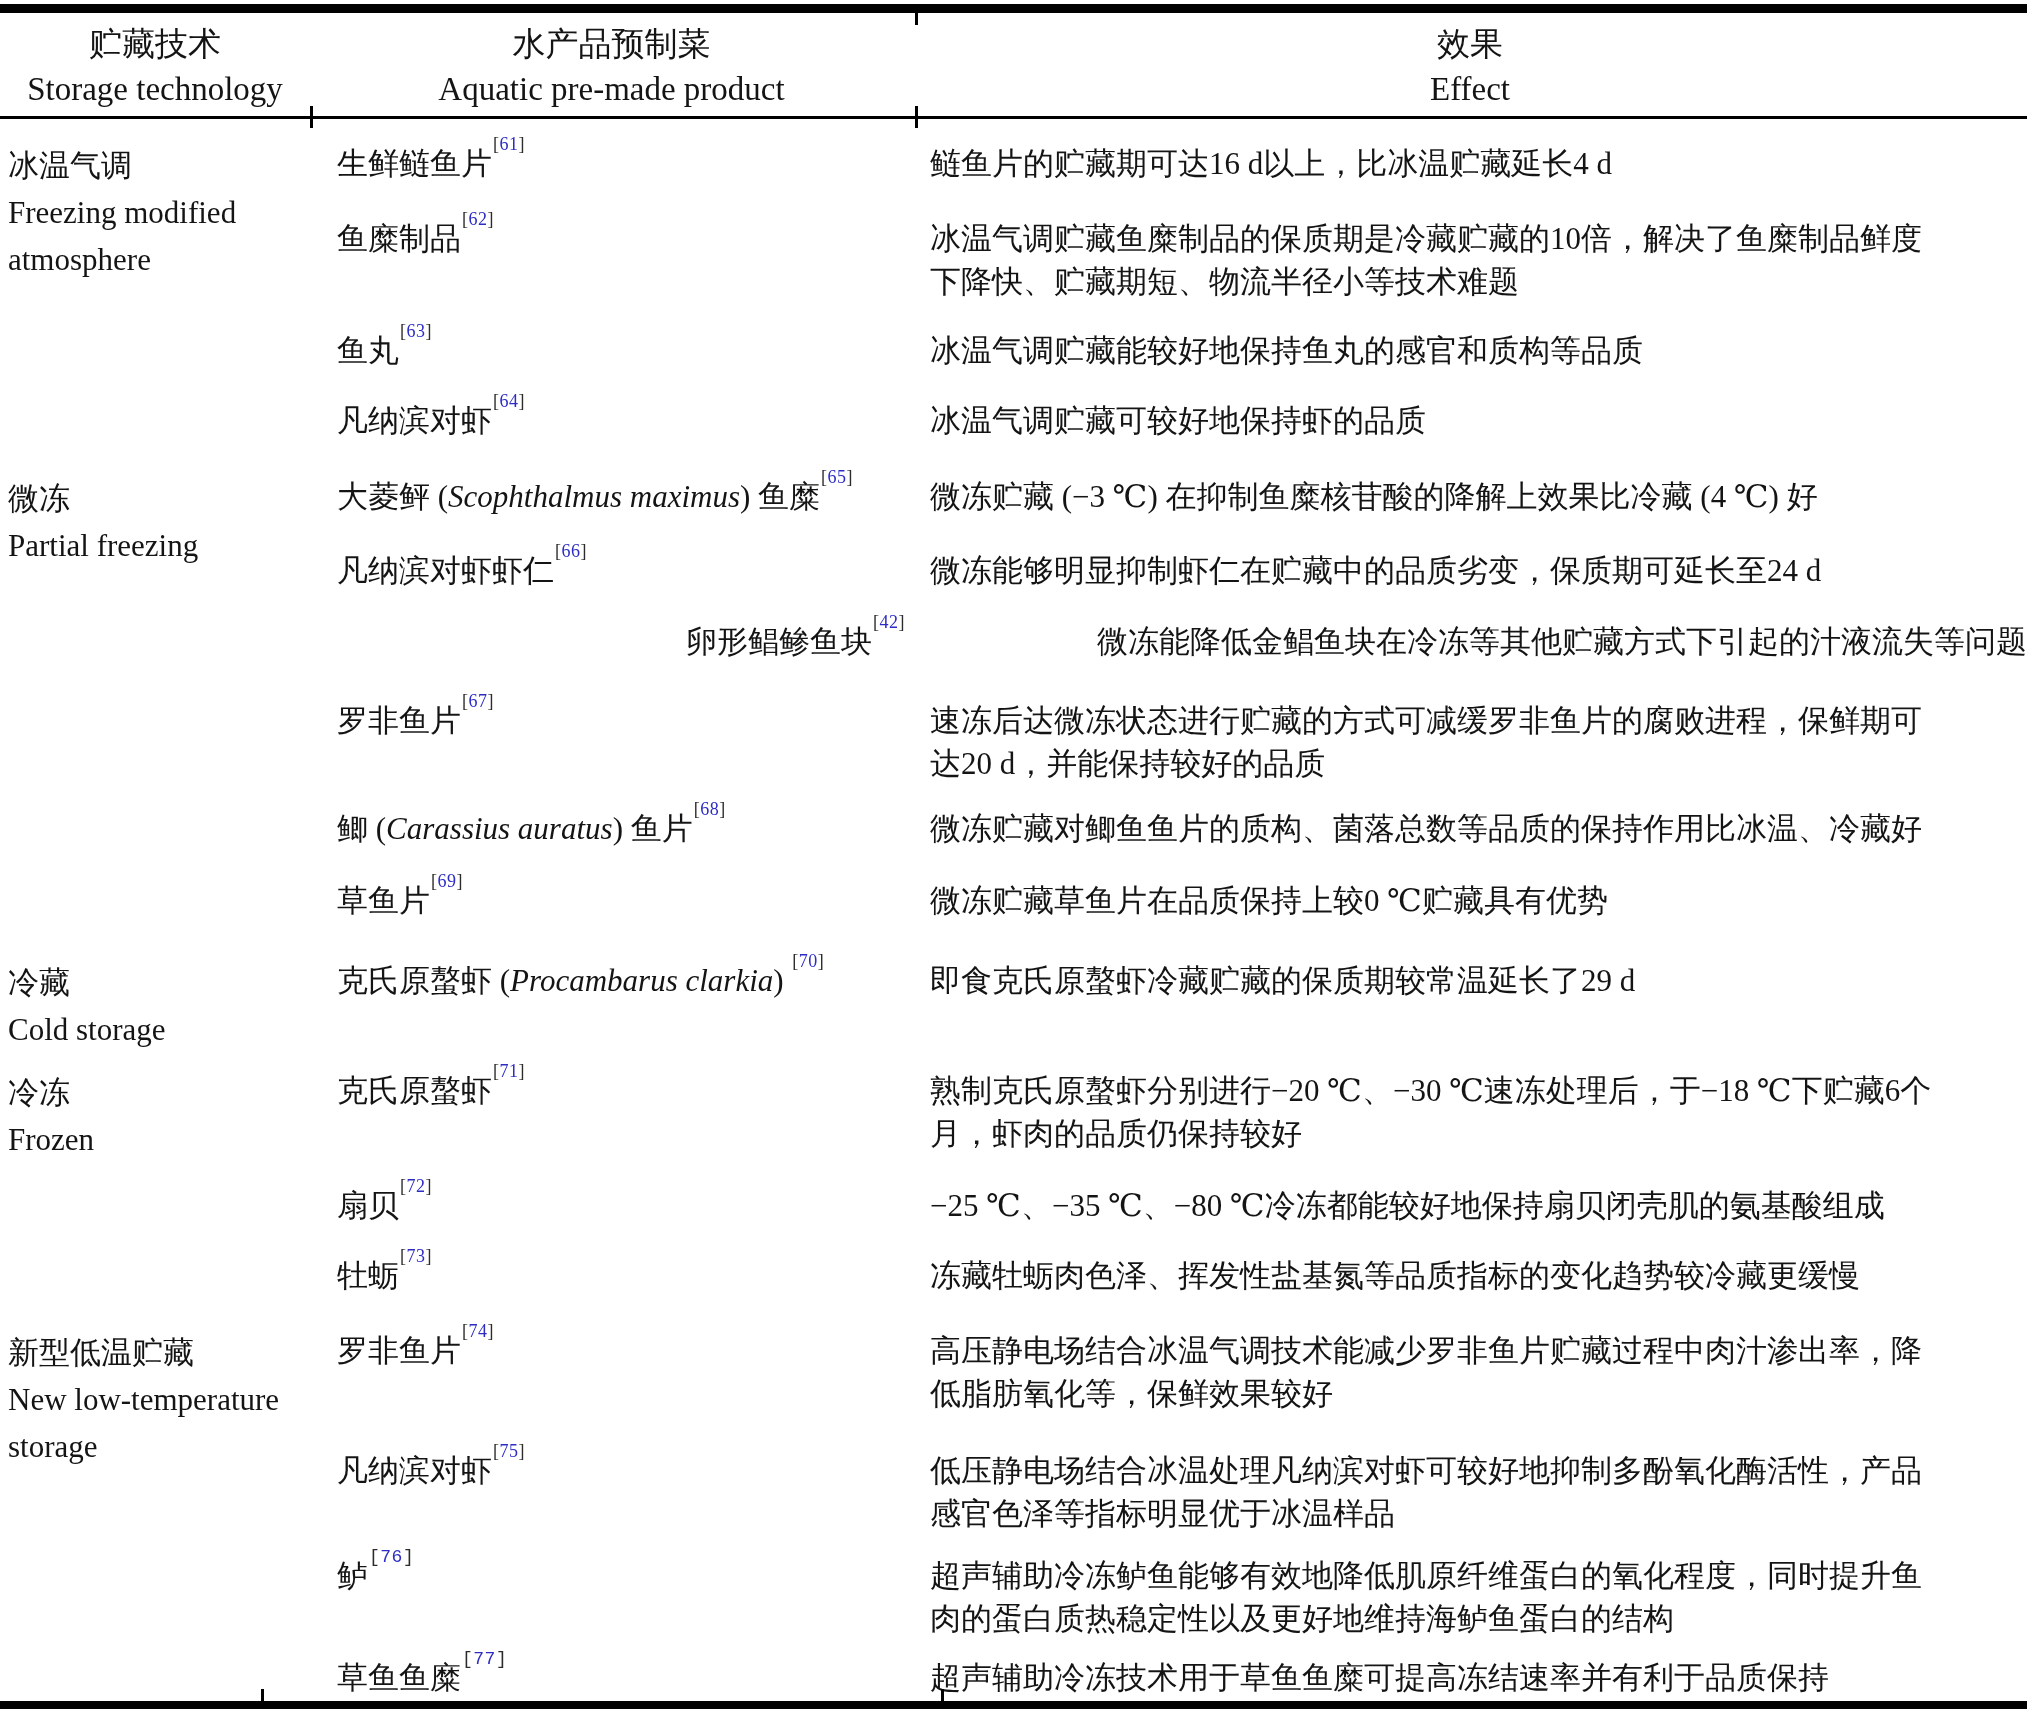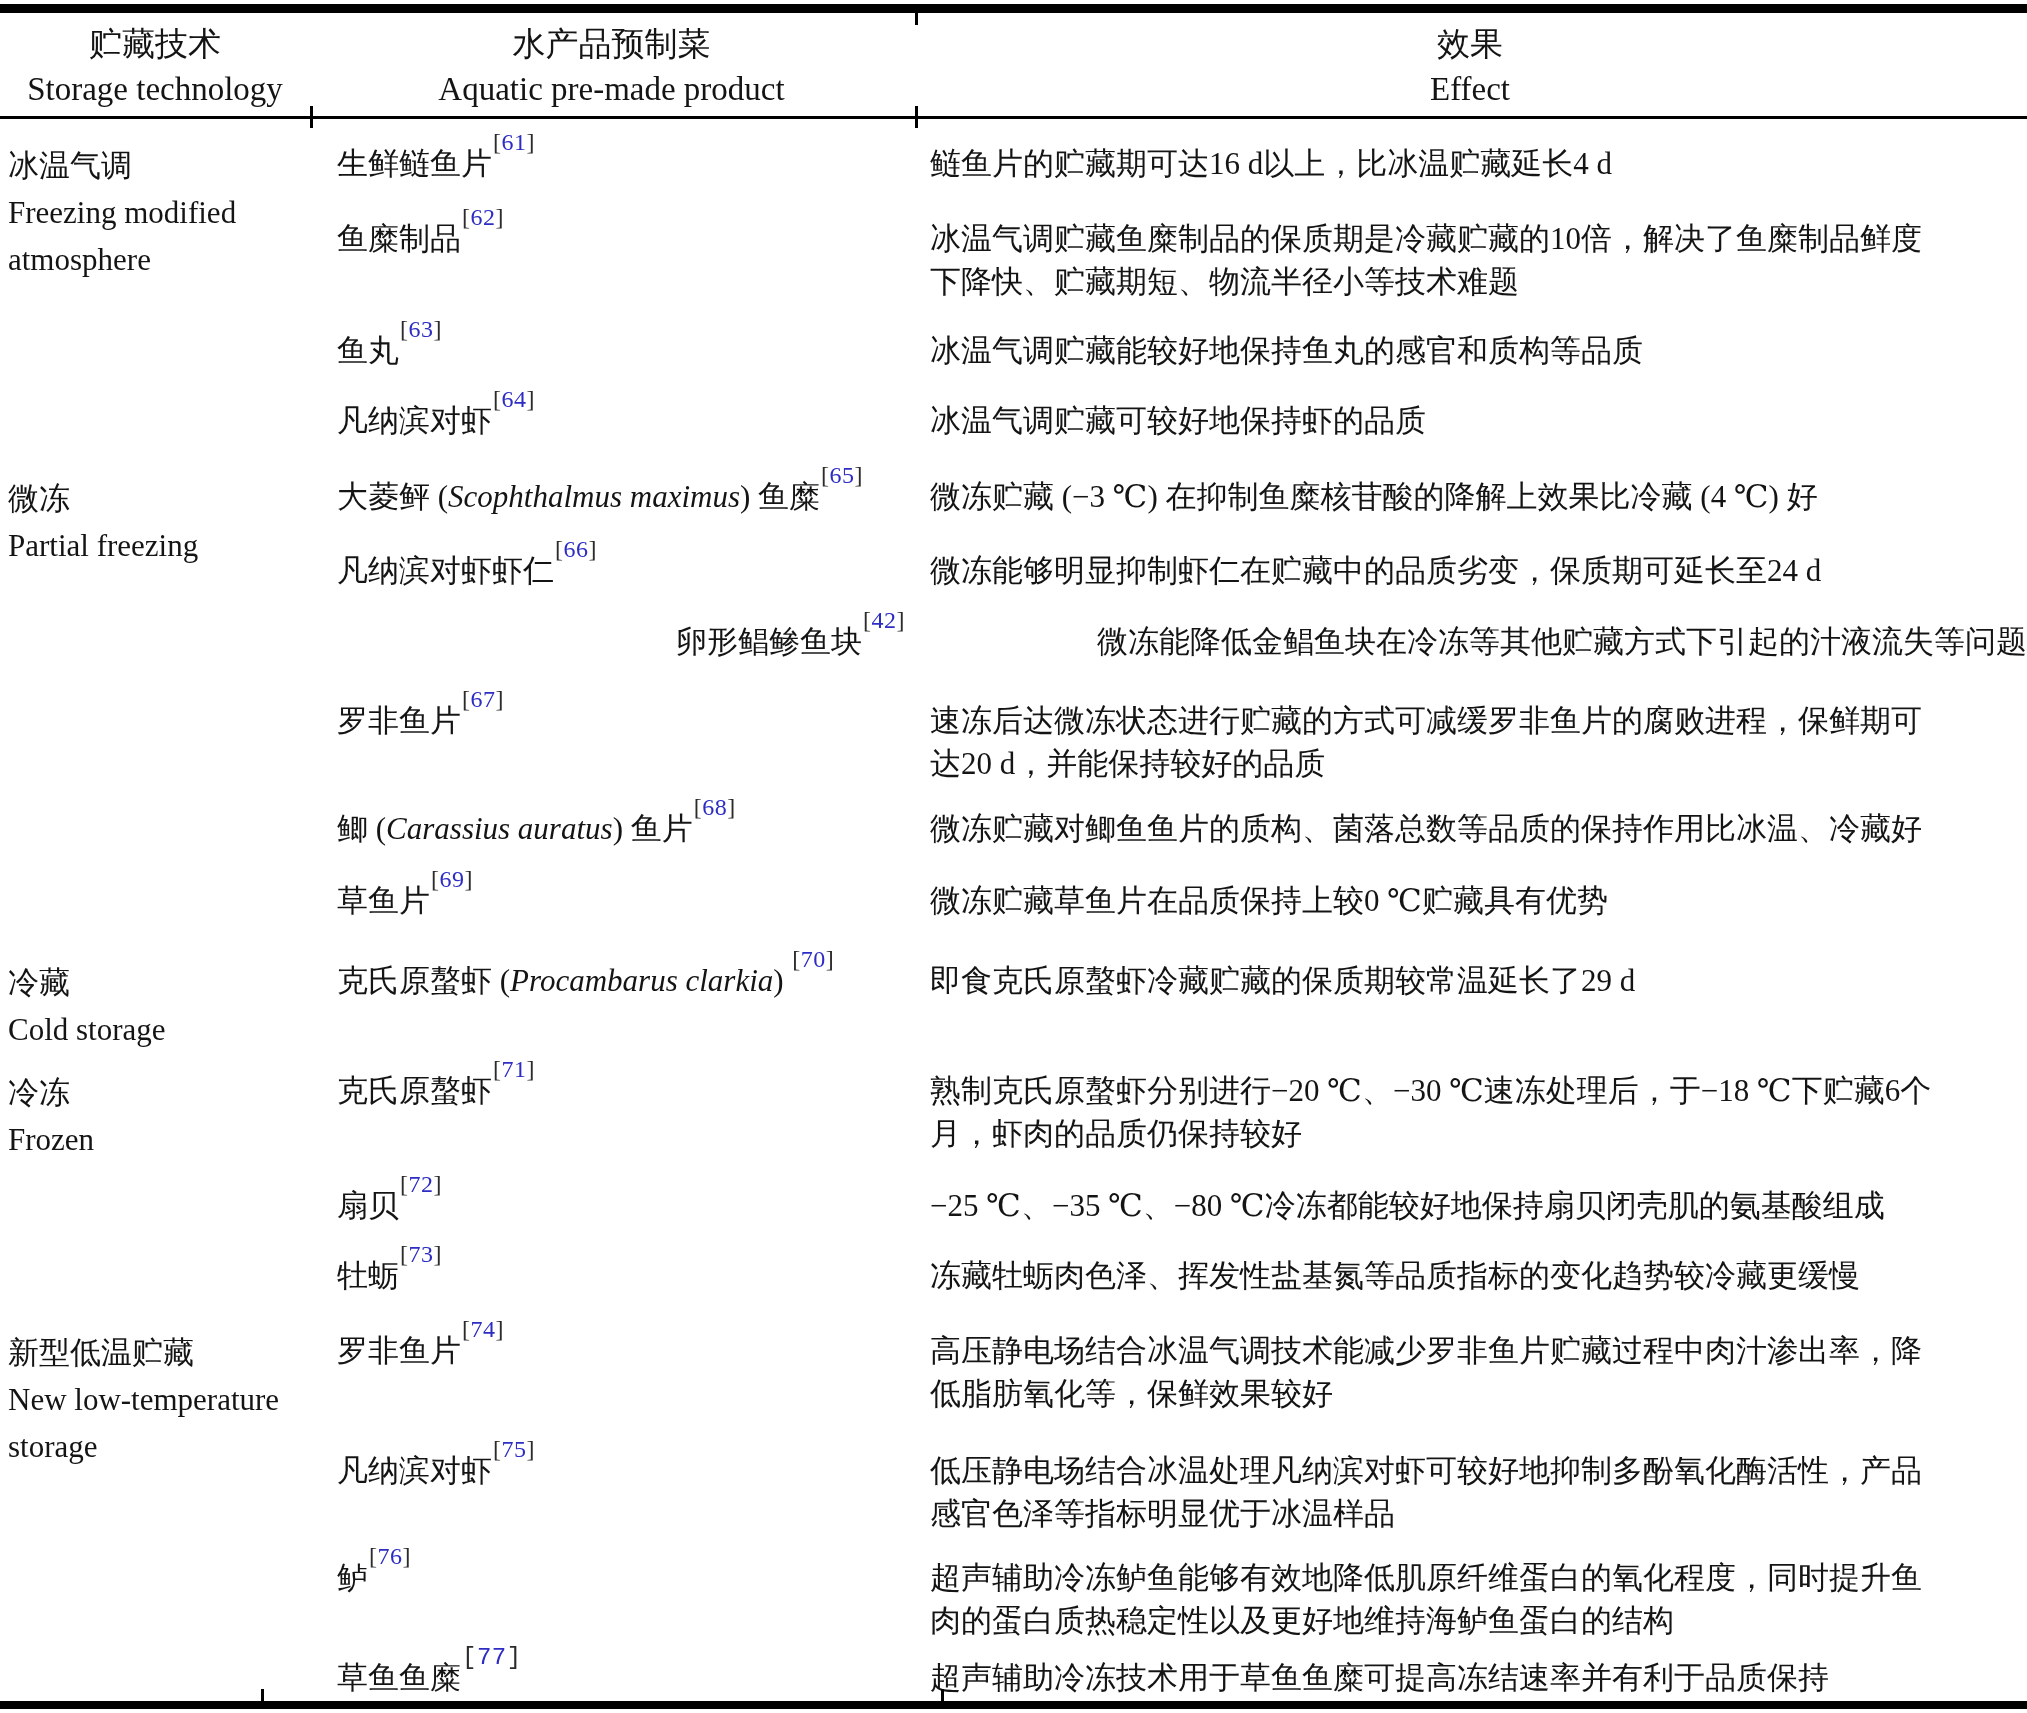--- a/index.html
+++ b/index.html
@@ -19,21 +19,21 @@
   }
   th,td{vertical-align:top;font-weight:normal;padding:0;}
   thead tr{height:118px;}
   th{text-align:center;padding-top:14px;font-size:33px;}
   th div{line-height:45px;}
   td{font-size:31px;line-height:43px;padding-top:16px;margin-top:6px;}
   td.tech{padding-left:8px;padding-right:4px;line-height:47px;}
   td.product{padding-left:27px;padding-right:8px;}
   td.effect{padding-left:17px;white-space:pre-wrap;}
   .italic{font-style:italic;}
-  sup.ref{font-size:24px;line-height:0;position:relative;top:-13px;margin-left:1px;letter-spacing:0.5px;}
+  sup.ref{font-size:18px;line-height:0;position:relative;top:-13px;margin-left:1px;letter-spacing:0.5px;}
   sup.ref .num{color:var(--ref-blue,#2d2dc4);}
   sup.ref .br{color:#2b2b2b;}
   .rule{position:absolute;left:0;width:2027px;background:#000;}
   .rule-top{top:4px;height:9px;}
   .rule-head{top:116px;height:3px;}
   .rule-bottom{top:1701px;height:8px;}
   .tick{position:absolute;width:3px;background:#000;}
   .tick-top-b{left:915px;top:13px;height:12px;}
   .tick-head-a{left:310px;top:106px;height:22px;}
   .tick-head-b{left:915px;top:106px;height:22px;}
@@ -150,21 +150,21 @@
           </td>
           <td class="product"><span>罗非鱼片</span><sup class="ref"><span class="br">[</span><span class="num">74</span><span class="br">]</span></sup></td>
           <td class="effect">高压静电场结合冰温气调技术能减少罗非鱼片贮藏过程中肉汁渗出率，降
 低脂肪氧化等，保鲜效果较好</td>
         </tr>
         <tr style="height: 107px;">
           <td class="product"><span>凡纳滨对虾</span><sup class="ref"><span class="br">[</span><span class="num">75</span><span class="br">]</span></sup></td>
           <td class="effect">低压静电场结合冰温处理凡纳滨对虾可较好地抑制多酚氧化酶活性，产品
 感官色泽等指标明显优于冰温样品</td>
         </tr>
-        <tr style="height: 100px;">
+        <tr style="height: 100px; font-family: Liberation Mono, monospace;">
           <td class="product"><span>鲈</span><sup class="ref"><span class="br">[</span><span class="num">76</span><span class="br">]</span></sup></td>
           <td class="effect">超声辅助冷冻鲈鱼能够有效地降低肌原纤维蛋白的氧化程度，同时提升鱼
 肉的蛋白质热稳定性以及更好地维持海鲈鱼蛋白的结构</td>
         </tr>
         <tr style="height: 80px; font-family: Liberation Mono, monospace;">
           <td class="product"><span>草鱼鱼糜</span><sup class="ref"><span class="br">[</span><span class="num">77</span><span class="br">]</span></sup></td>
           <td class="effect">超声辅助冷冻技术用于草鱼鱼糜可提高冻结速率并有利于品质保持</td>
         </tr>
       </tbody>
   </table>

